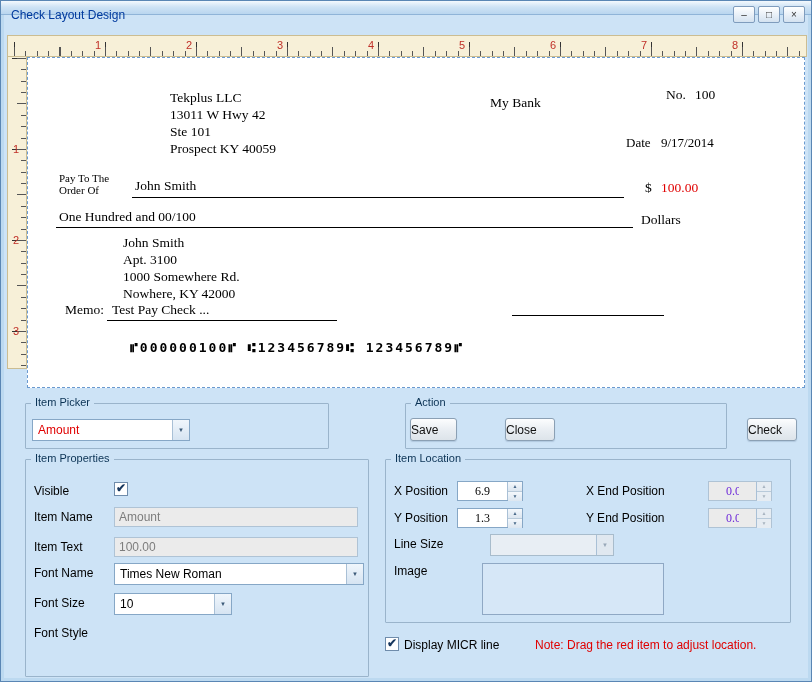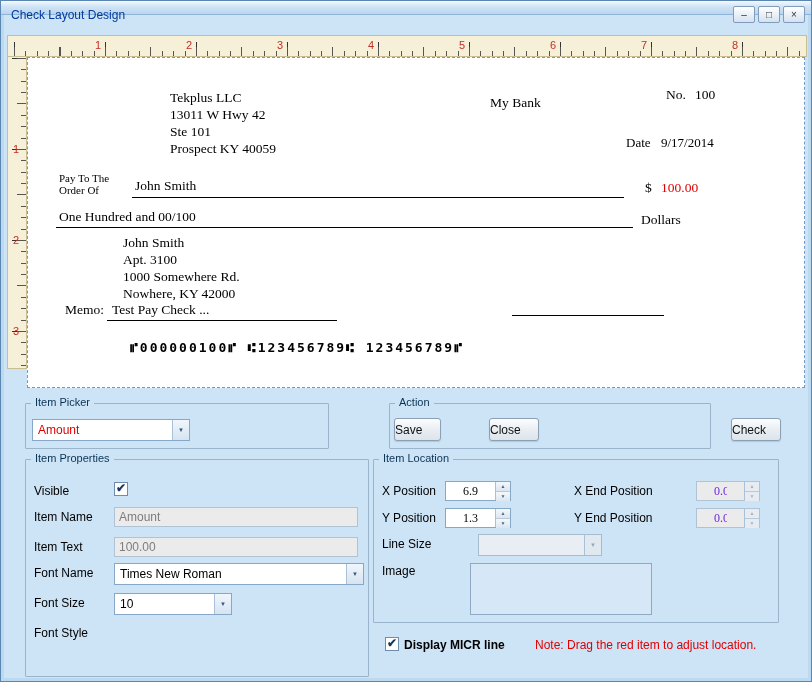--- a/index.html
+++ b/index.html
@@ -68,21 +68,21 @@
   .spinner.disabled{background:#ebebeb;border-color:#afc3d5}
   .spinner.disabled .spin-input{color:#6d28d9}
   .spinner.disabled .spin-up,.spinner.disabled .spin-down{color:#a8b4c0;background:#e6ecf2}
 
   
   .checkbox{position:absolute;width:14px;height:14px;background:#fff;border:1px solid #6f8cab;display:flex;align-items:center;justify-content:center}
   .checkmark{font-size:12px;font-weight:bold;color:#17375e;line-height:1;margin-top:-2px}
 
   .image-box{position:absolute;border:1px solid #8fa8c4;background:#d6e7f7}
   .note{position:absolute;font-size:12px;color:#e00000;white-space:nowrap}
-  .micr-label{font-weight:bold}
+  .micr-label{font-weight:normal}
 </style>
 </head>
 <body>
 
 <div class="window">
 
   <div class="titlebar">
     <span class="title">Check Layout Design</span>
     <div class="win-controls">
       <button class="winbtn"><span>–</span></button>
@@ -154,21 +154,21 @@
   </div>
 
   <div class="group" style="left:24px;top:402px;width:304px;height:46px">
     <span class="group-label">Item Picker</span>
     <div class="combo" style="left:6px;top:15px;width:158px">
       <span class="combo-text red">Amount</span>
       <span class="combo-arrow">▼</span>
     </div>
   </div>
 
-  <div class="group" style="left:388px;top:402px;width:322px;height:46px">
+  <div class="group" style="left:404px;top:402px;width:322px;height:46px">
     <span class="group-label">Action</span>
     <button class="btn" style="left:4px;top:14px;width:47px"><span>Save</span></button>
     <button class="btn" style="left:99px;top:14px;width:50px"><span>Close</span></button>
     <button class="btn" style="left:341px;top:14px;width:50px"><span>Check</span></button>
   </div>
 
   <div class="group" style="left:24px;top:458px;width:344px;height:218px">
     <span class="group-label">Item Properties</span>
 
     <span class="flabel" style="left:8px;top:24px">Visible</span>
@@ -190,21 +190,21 @@
 
     <span class="flabel" style="left:8px;top:136px">Font Size</span>
     <div class="combo" style="left:88px;top:133px;width:118px">
       <span class="combo-text">10</span>
       <span class="combo-arrow">▼</span>
     </div>
 
     <span class="flabel" style="left:8px;top:166px">Font Style</span>
   </div>
 
-  <div class="group" style="left:372px;top:458px;width:406px;height:164px">
+  <div class="group" style="left:384px;top:458px;width:406px;height:164px">
     <span class="group-label">Item Location</span>
 
     <span class="flabel" style="left:8px;top:24px">X Position</span>
     <div class="spinner" style="left:71px;top:21px;width:66px">
       <input class="spin-input" value="6.94" style="">
       <div class="spin-btns">
         <span class="spin-up">▲</span>
         <span class="spin-down">▼</span>
       </div>
     </div>

